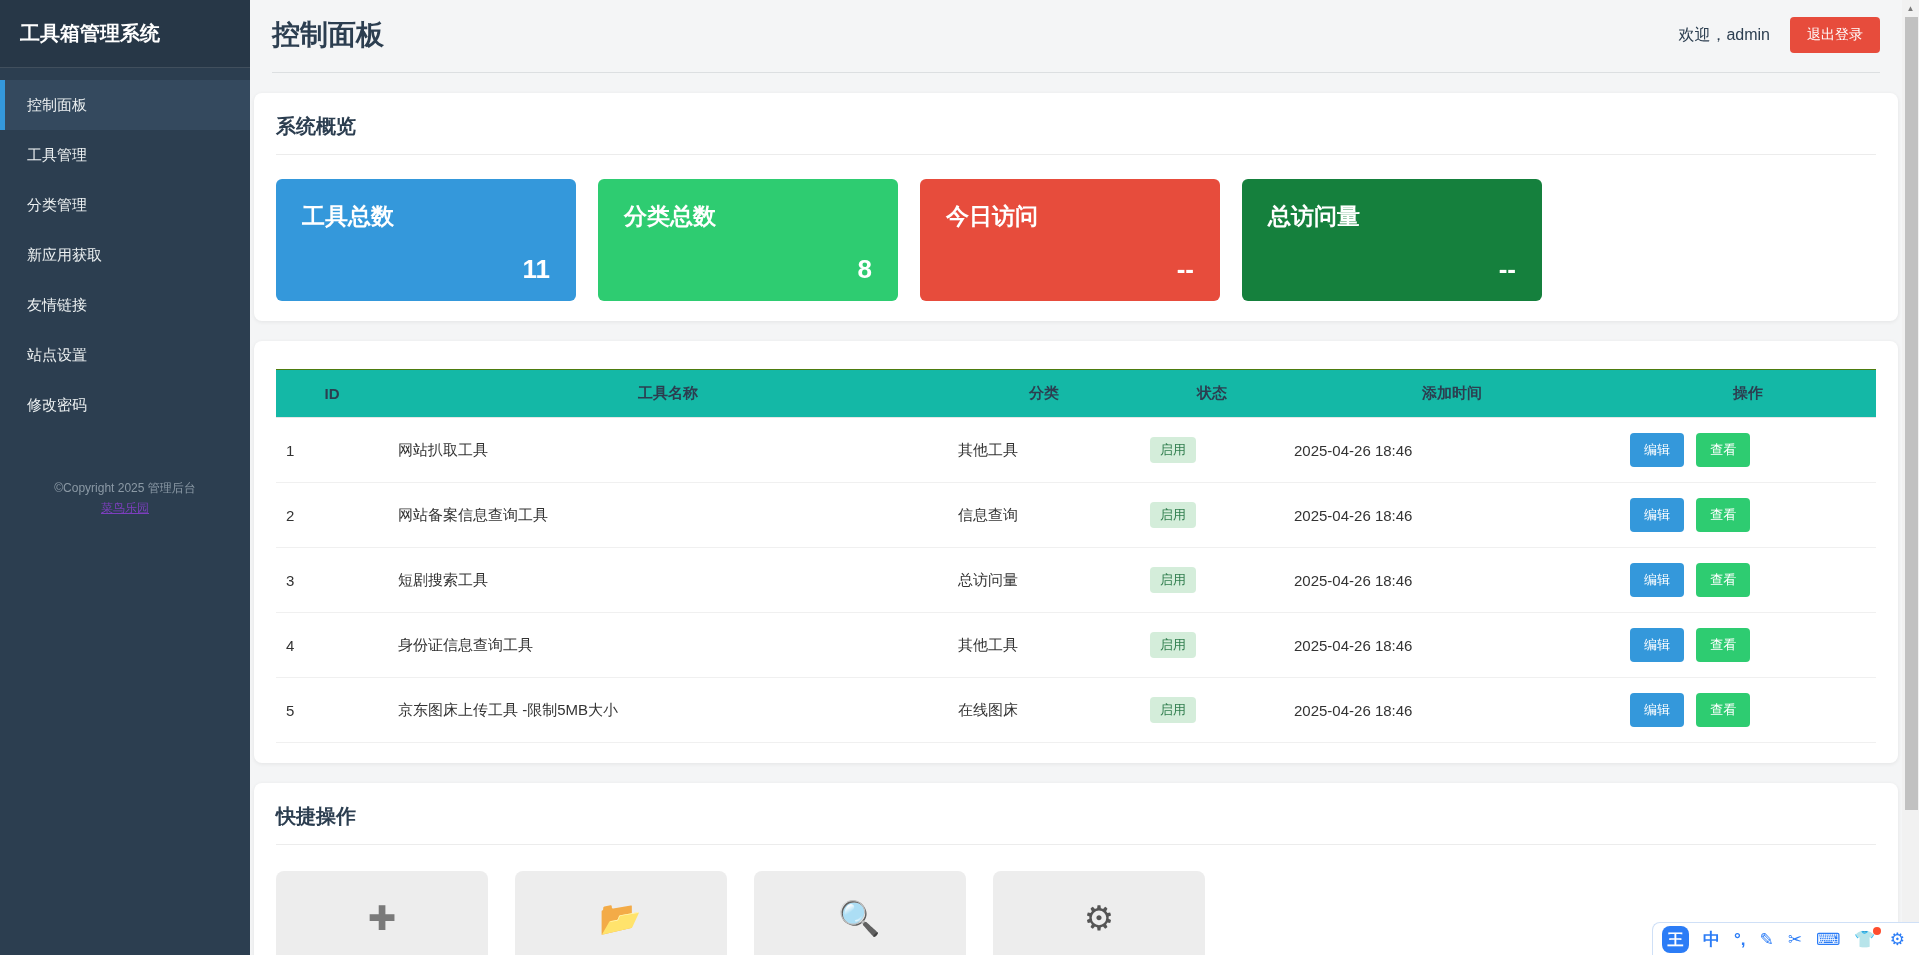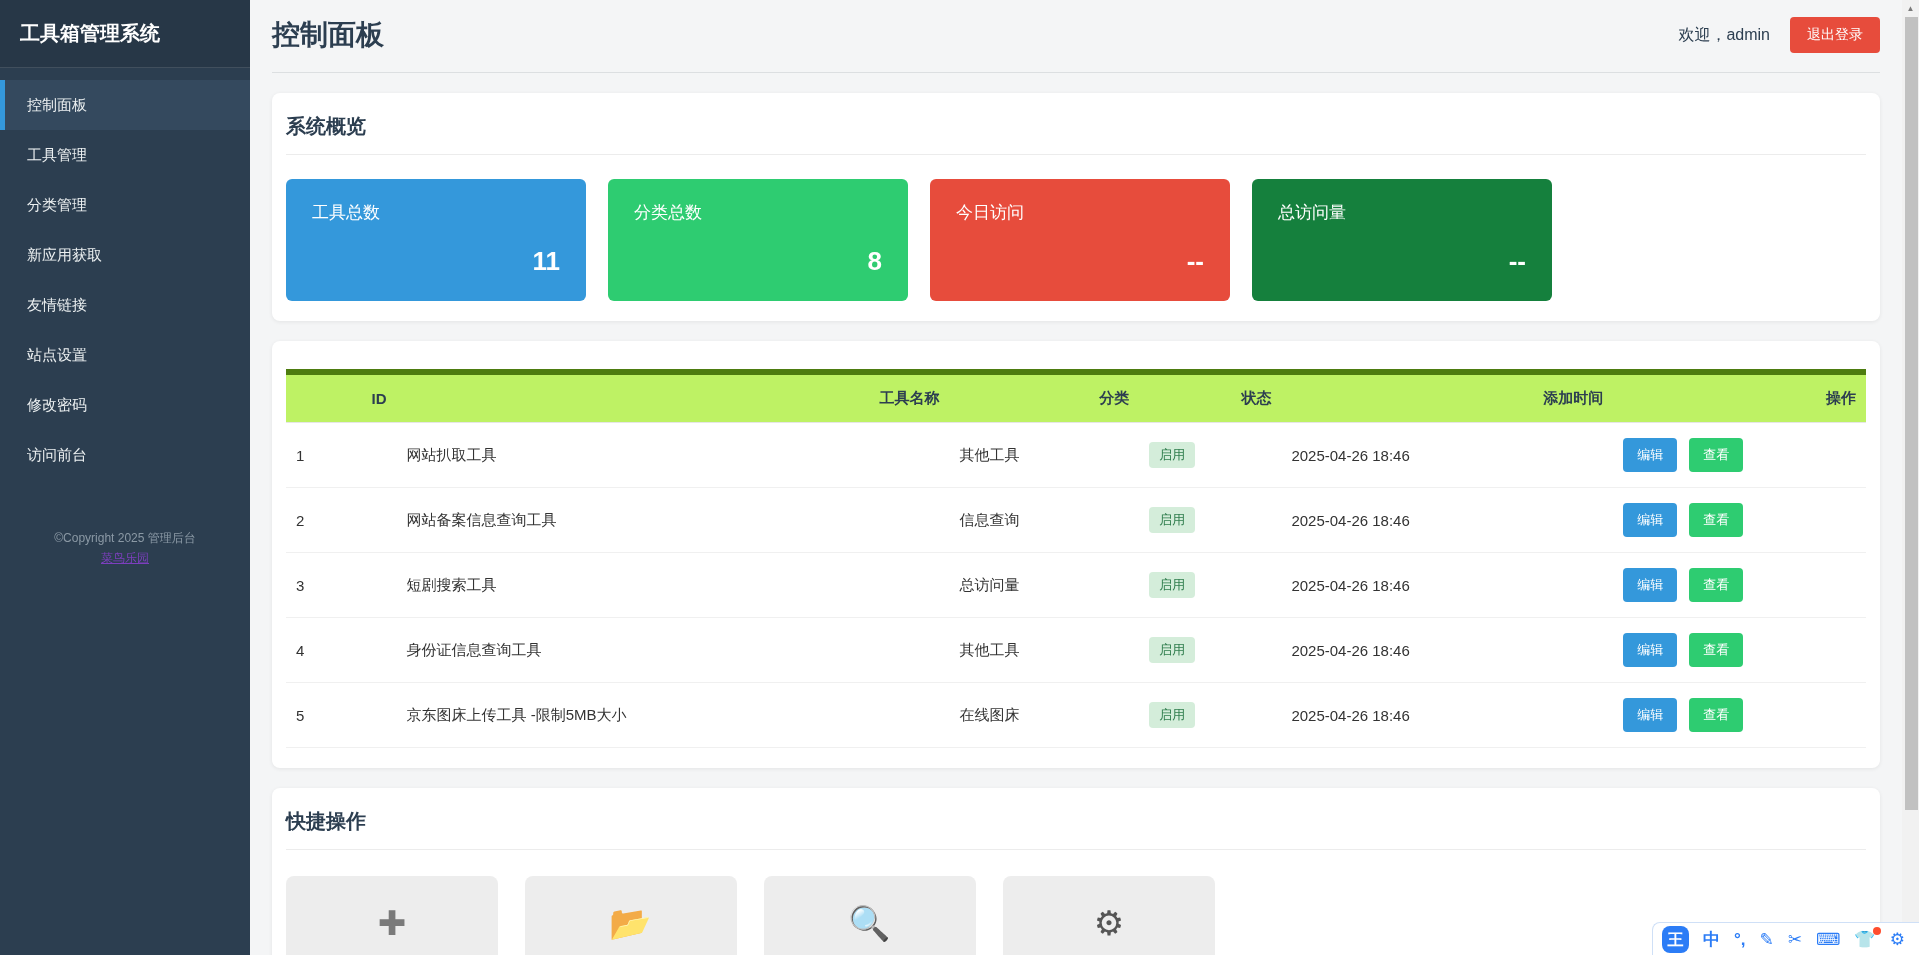--- a/index.html
+++ b/index.html
@@ -20,37 +20,37 @@
   
   .main { position:absolute; left:250px; top:0; right:17px; bottom:0; }
   .main-header { display:flex; justify-content:space-between; align-items:center; padding:16px 22px 18px; }
   .page-title { font-size:28px; font-weight:bold; color:#2c3e50; }
   .header-right { display:flex; align-items:center; gap:20px; }
   .welcome { font-size:16px; color:#2c3e50; }
   .logout-btn { background:#e74c3c; color:#fff; border:none; padding:9px 17px; border-radius:4px;
                 font-size:14px; cursor:pointer; }
   .main-divider { height:1px; background:#dcdfe1; margin:0 22px; }
 
-  .card { background:#fff; border-radius:8px; margin:20px 22px; padding:20px 14px;
+  .card { background:#fff; border-radius:8px; margin:20px 4px; padding:20px 22px;
           box-shadow:0 1px 4px rgba(0,0,0,0.07); }
   .card-head { display:flex; justify-content:space-between; align-items:center;
                border-bottom:1px solid #ececec; padding-bottom:14px; }
   .card-title { font-size:20px; font-weight:bold; color:#2c3e50; }
 
   .stats-row { display:flex; gap:22px; margin-top:24px; }
   .stat-card { width:300px; height:122px; border-radius:6px; color:#fff; padding:22px 26px; }
-  .stat-label { font-size:17px; font-weight:normal; }
+  .stat-label { font-size:23px; font-weight:bold; }
   .stat-value { font-size:26px; font-weight:bold; margin-top:22px;text-align:right; }
 
   .view-all-btn { background:#3498db; color:#fff; border:none; padding:9px 15px; border-radius:4px;
                   font-size:14px; cursor:pointer; }
 
   table { width:100%; border-collapse:collapse; margin-top:8px; }
-  th { background:#bef264; text-align:right; padding:14px 10px; font-size:15px; color:#2c3e50;
-       border-top:6px solid #4d7c0f; border-bottom:1px solid #e6e6e6; font-weight:bold; }
+  th { background:#14b8a6; text-align:center; padding:14px 10px; font-size:15px; color:#2c3e50;
+       border-top:1px solid #4d7c0f; border-bottom:1px solid #e6e6e6; font-weight:bold; }
   td { padding:15px 10px; border-bottom:1px solid #f0f0f0; font-size:15px; color:#333; }
   .status-badge { background:#d4edda; color:#2f7d4d; font-size:13px; padding:4px 10px;
                   border-radius:4px; display:inline-block; }
   .row-btn { color:#fff; border:none; padding:8px 14px; border-radius:4px; font-size:13px;
              margin-right:8px; cursor:pointer; }
   .btn-edit { background:#3498db; }
   .btn-view { background:#2ecc71; }
 
   .tiles { display:flex; gap:27px; margin-top:26px; }
   .tile { width:212px; height:130px; background:#ededed; border-radius:8px; text-align:center;
@@ -85,21 +85,20 @@
   <aside class="sidebar">
     <div class="sidebar-title">工具箱管理系统</div>
     <nav class="menu">
       <div class="menu-item active">控制面板</div>
       <div class="menu-item">工具管理</div>
       <div class="menu-item">分类管理</div>
       <div class="menu-item">新应用获取</div>
       <div class="menu-item">友情链接</div>
       <div class="menu-item">站点设置</div>
       <div class="menu-item">修改密码</div>
-      <div class="menu-item">访问前台</div>
     </nav>
     <div class="sidebar-footer">
       <div>©Copyright 2025 管理后台</div>
       <a href="#">菜鸟乐园</a>
     </div>
   </aside>
 
   <main class="main">
 
     <div class="main-header">

